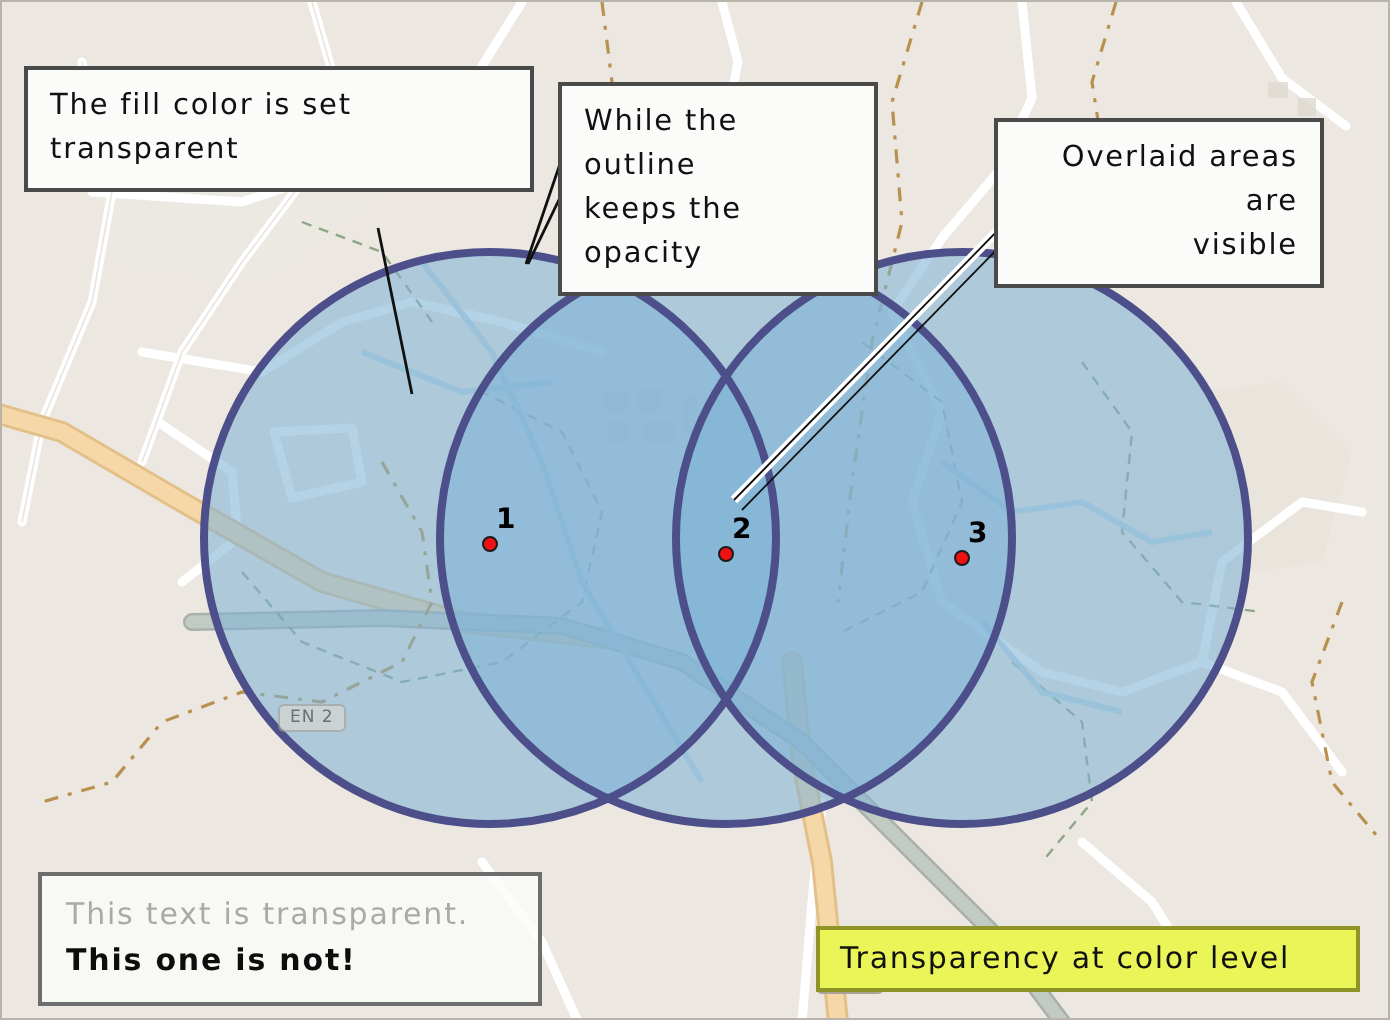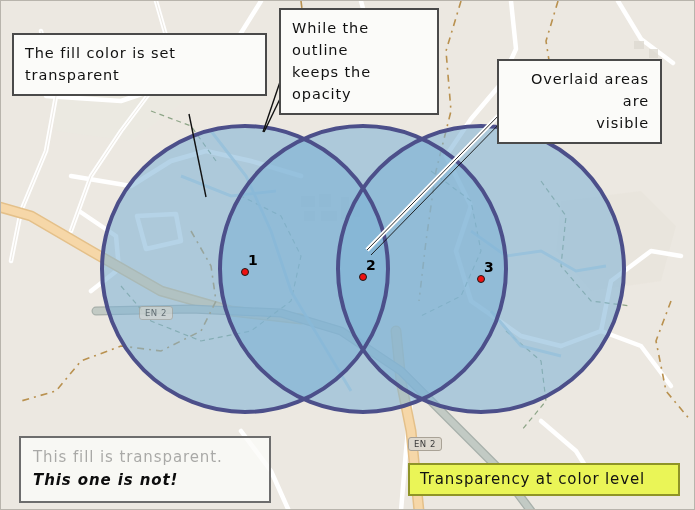--- a/index.html
+++ b/index.html
@@ -32,42 +32,42 @@
     padding: 7px 11px 8px 11px;
     font-family: "DejaVu Sans", sans-serif;
     font-size: 14.5px;
     line-height: 1.52;
     color: #111111;
     letter-spacing: 0.9px;
     z-index: 40;
     white-space: pre-line;
   }
   #callout-fill   { left: 11px;  top: 32px;  width: 255px; }
-  #callout-outline{ left: 278px; top: 7px;  width: 160px; }
+  #callout-outline{ left: 278px; top: 40px;  width: 160px; }
   #callout-overlap{ left: 496px; top: 58px;  width: 165px; text-align: right; }
 
   #text-box {
     position: absolute;
     left: 18px;
     top: 435px;
     width: 252px;
     background: rgba(251,251,249,0.80);
     border: 2px solid #6d6d6d;
     box-sizing: border-box;
     padding: 8px 12px 10px 12px;
     z-index: 40;
   }
   .tline {
     font-family: "DejaVu Sans", sans-serif;
     font-size: 15px;
     letter-spacing: 0.9px;
     line-height: 1.5;
   }
   .transparent-text { color: rgba(60,60,60,0.42); }
-  .solid-text { color: #0d0d0d; font-weight: bold; font-style: italic; }
+  .solid-text { color: #0d0d0d; font-weight: bold; }
 
   #yellow-box {
     position: absolute;
     left: 407px;
     top: 462px;
     width: 272px;
     background: #eaf557;
     border: 2px solid #8f9427;
     box-sizing: border-box;
     padding: 5px 18px 6px 10px;
@@ -108,20 +108,21 @@
     position: absolute;
     font-family: "DejaVu Sans", sans-serif;
     font-size: 8.5px;
     color: #3b3b3b;
     background: #ded9cf;
     border: 1px solid #a9a296;
     border-radius: 3px;
     padding: 1px 5px 1px 5px;
     z-index: 12;
     letter-spacing: 0.5px;
+    margin-top: 46px;
   }
   #shield-left  { left: 138px; top: 305px; opacity: 0.62; }
   #shield-right { left: 407px; top: 436px; }
 </style>
 </head>
 <body>
 
 <div id="stage">
 
   <svg id="map-svg" viewBox="0 0 695 510">
@@ -243,19 +244,19 @@
   <div class="callout" id="callout-fill">The fill color is set
 transparent</div>
 
   <div class="callout" id="callout-outline">While the outline
 keeps the opacity</div>
 
   <div class="callout" id="callout-overlap">Overlaid areas are
 visible</div>
 
   <div id="text-box">
-    <div class="tline transparent-text">This fill is transparent.</div>
+    <div class="tline transparent-text">This text is transparent.</div>
     <div class="tline solid-text">This one is not!</div>
   </div>
 
   <div id="yellow-box">Transparency at color level</div>
 
 </div>
 
 </body></html>

